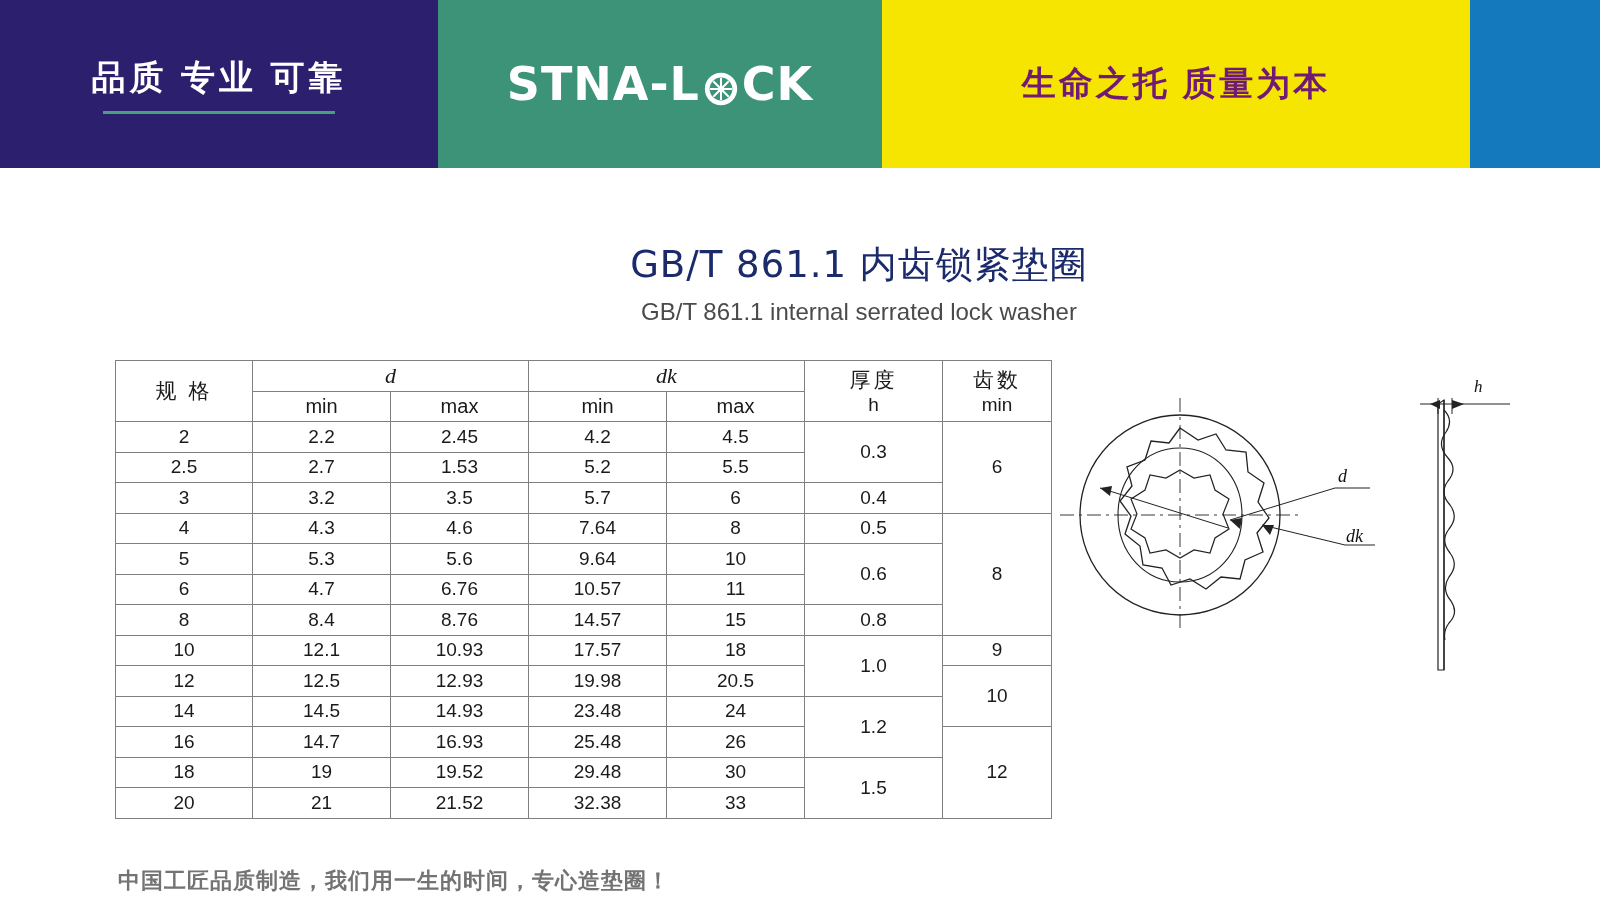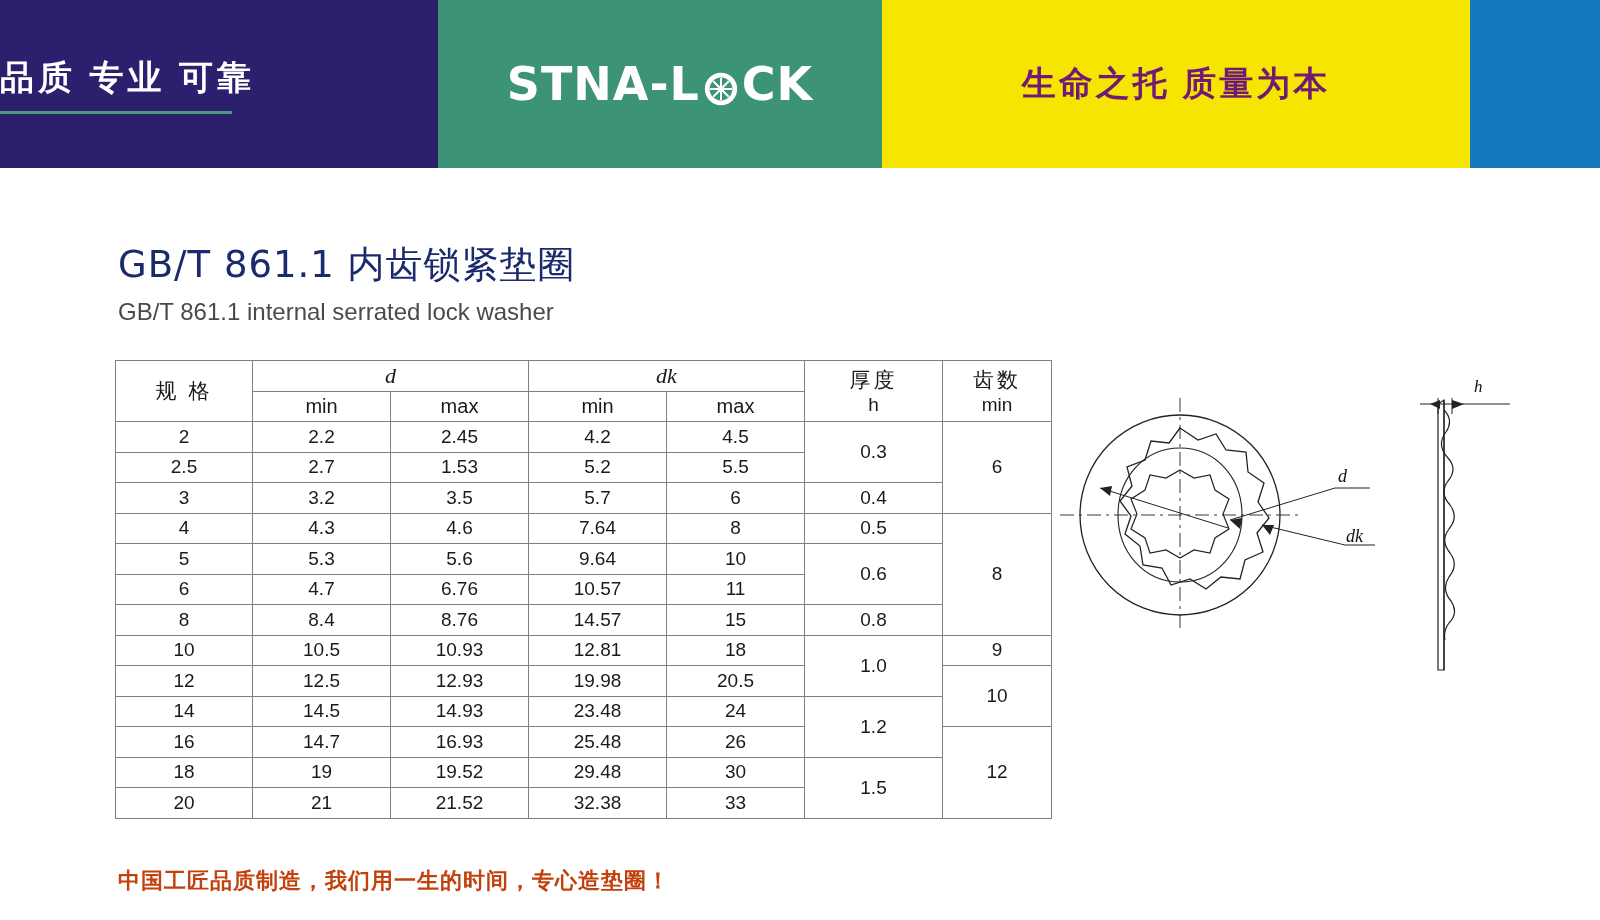--- a/index.html
+++ b/index.html
@@ -20,21 +20,21 @@
     display: flex;
     width: 100%;
     height: 168px;
   }
   .hdr-left {
     background: #2b1f6e;
     width: 438px;
     display: flex;
     flex-direction: column;
     justify-content: center;
-    align-items: flex-start;
+    align-items: center;
     position: relative;
   }
   .hdr-left-text {
     color: #ffffff;
     font-size: 34px;
     font-weight: bold;
     letter-spacing: 4px;
     padding-bottom: 6px;
   }
   .hdr-left-rule {
@@ -80,20 +80,21 @@
   }
   .hdr-end {
     background: #1479bd;
     width: 130px;
   }
 
   
   .titles {
     margin-left: 118px;
     margin-top: 72px;
+    text-align: center;
   }
   .title-cn {
     color: #1b2a6b;
     font-size: 37px;
     font-weight: normal;
     letter-spacing: 1px;
     font-family: "DejaVu Sans", sans-serif;
   }
   .title-en {
     color: #4a4a4a;
@@ -142,21 +143,21 @@
     top: 370px;
     width: 520px;
     height: 330px;
   }
 
   
   .slogan {
     position: absolute;
     left: 118px;
     top: 866px;
-    color: #c2410c;
+    color: #737373;
     font-size: 22px;
     font-weight: bold;
     letter-spacing: 1px;
   }
 </style>
 </head>
 <body>
 
 <div class="header">
   <div class="hdr-left">
@@ -270,23 +271,23 @@
         <tr>
           <td class="c-spec">8</td>
           <td class="c-num">8.4</td>
           <td class="c-num">8.76</td>
           <td class="c-num">14.57</td>
           <td class="c-num">15</td>
           <td class="c-thk" rowspan="1">0.8</td>
         </tr>
         <tr>
           <td class="c-spec">10</td>
-          <td class="c-num">10.5</td>
+          <td class="c-num">12.1</td>
           <td class="c-num">10.93</td>
-          <td class="c-num">12.81</td>
+          <td class="c-num">17.57</td>
           <td class="c-num">18</td>
           <td class="c-thk" rowspan="2">1.0</td>
           <td class="c-teeth" rowspan="1">9</td>
         </tr>
         <tr>
           <td class="c-spec">12</td>
           <td class="c-num">12.5</td>
           <td class="c-num">12.93</td>
           <td class="c-num">19.98</td>
           <td class="c-num">20.5</td>

